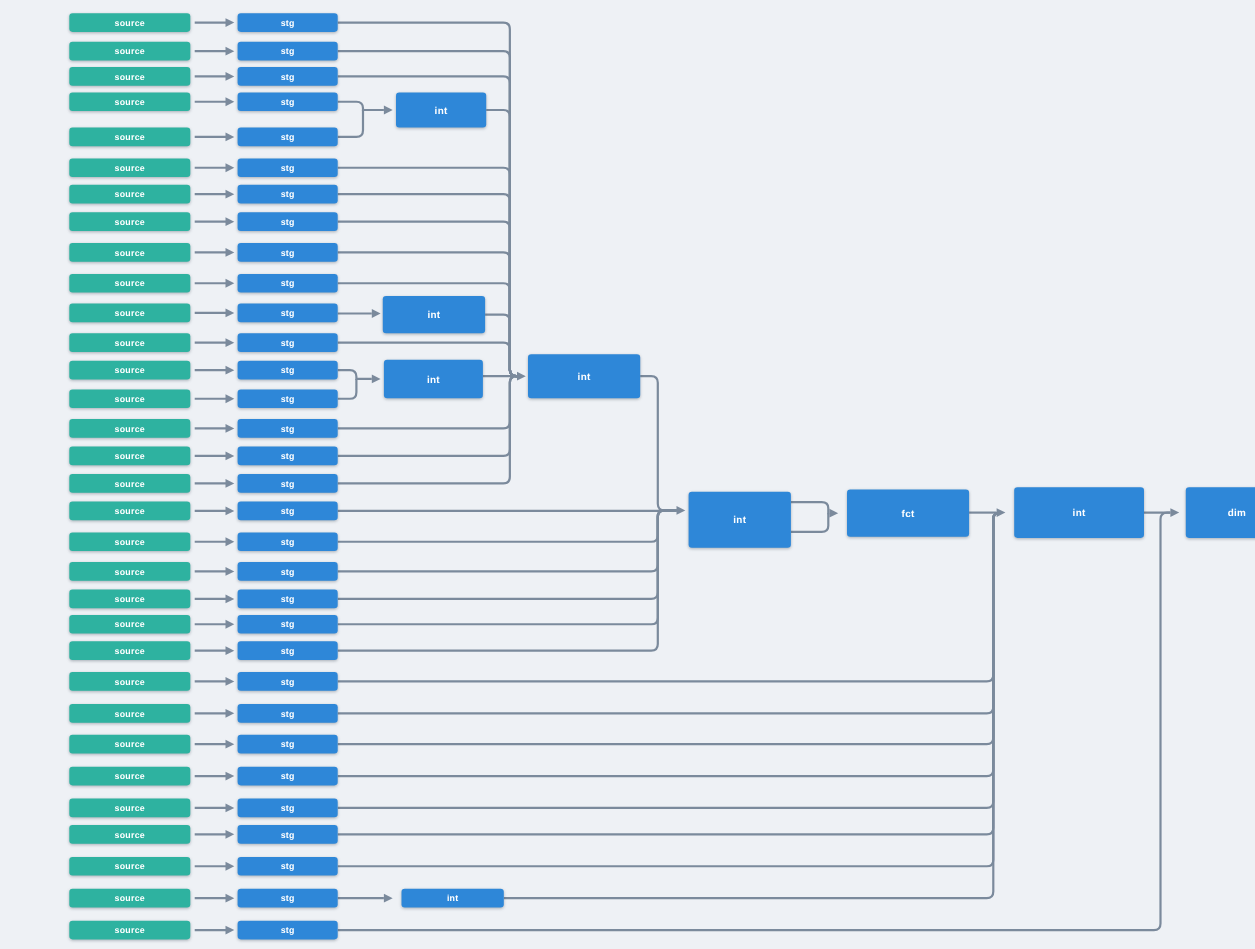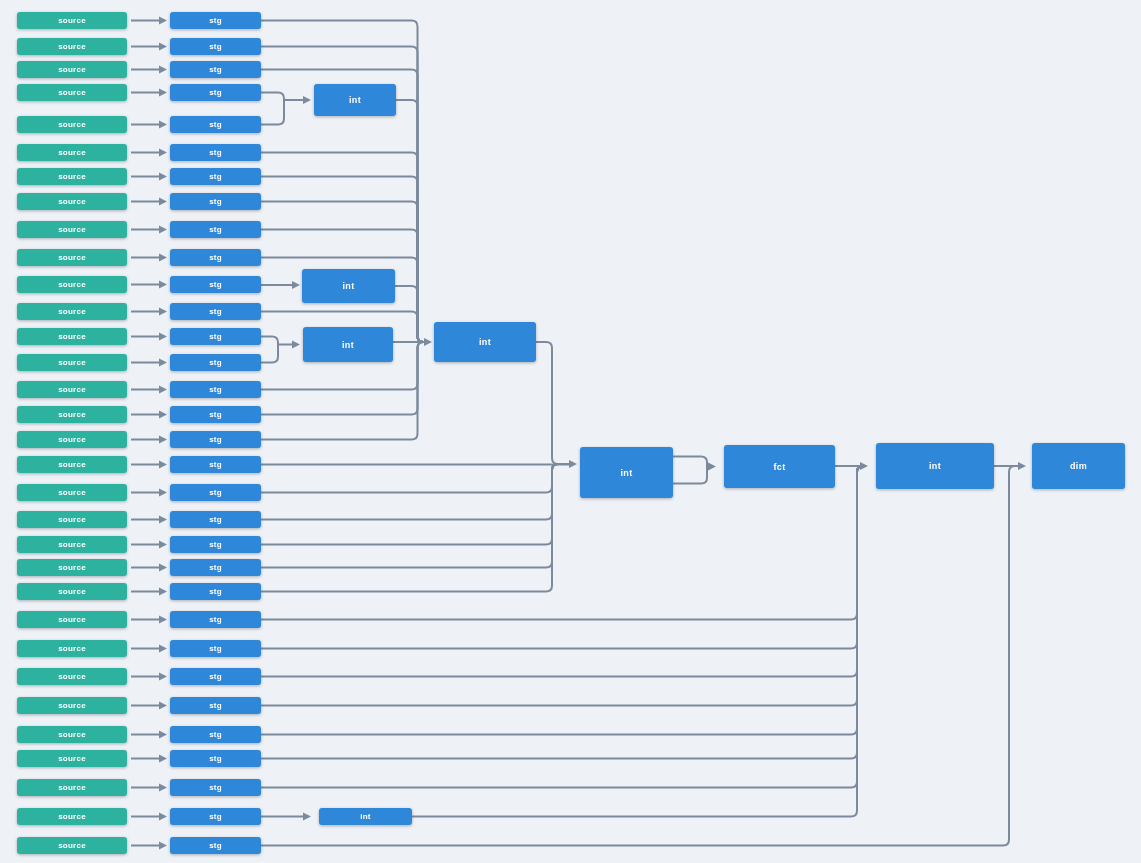--- a/index.html
+++ b/index.html
@@ -1,21 +1,21 @@
 <!DOCTYPE html>
 <html style="--bg: #eef1f5; --edge: #7b8a9c;"><head>
 <meta charset="utf-8">
 <style>
   html, body { margin: 0; padding: 0; }
   body {
     background: var(--bg, #eef1f5);
     font-family: "Liberation Sans", sans-serif;
     width: 1141px; height: 863px; overflow: hidden;
   }
-  #canvas { width: 939px; height: 863px; }
+  #canvas { width: 939px; height: 863px; padding-left: 46px; }
   .edge {
     fill: none;
     stroke: var(--edge, #7b8a9c);
     stroke-width: 2;
   }
   .arrowhead { fill: var(--edge, #7b8a9c); stroke: none; }
   .node rect {
     rx: 3px;
     filter: drop-shadow(0 1px 1.5px rgba(40,55,70,0.35));
   }

